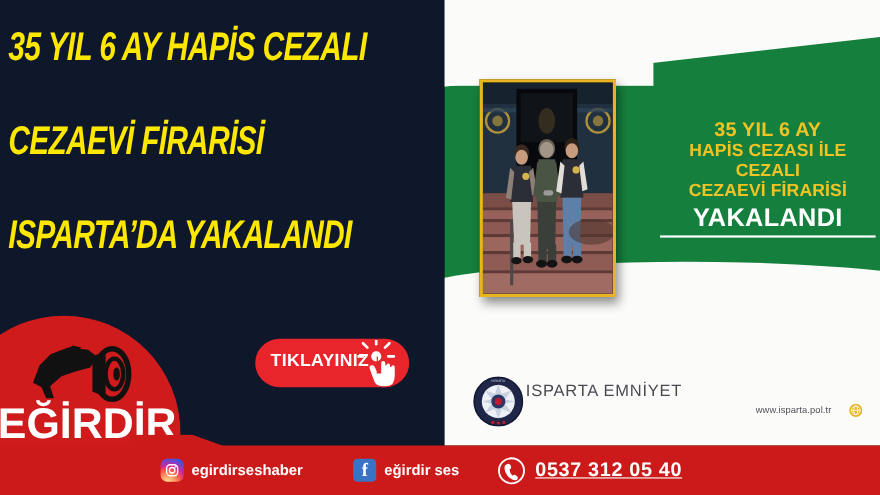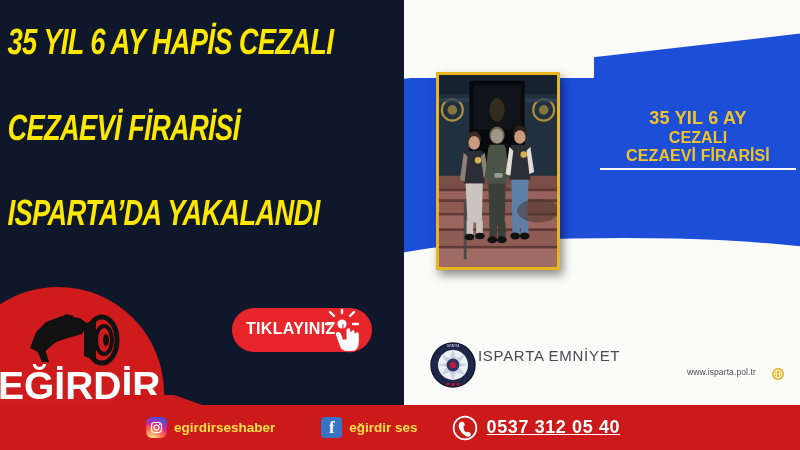--- a/index.html
+++ b/index.html
@@ -56,21 +56,21 @@
   #tikla-label {
     position:absolute; left:14px; top:12px;
     color:#fff; font-size:16px; font-weight:bold; letter-spacing:0.3px;
     white-space:nowrap;
   }
   #tikla-hand { position:absolute; left:93px; top:1px; width:48px; height:46px; }
 
   
   #right-panel {
     position:absolute; left:404px; top:0; width:396px; height:405px;
-    background:#1d4ed8; overflow:hidden; z-index:3;
+    background:#15803d; overflow:hidden; z-index:3;
   }
   
   #top-white {
     position:absolute; left:-10px; top:-10px; width:420px; height:90px;
     background:#FBFBFA;
     clip-path:polygon(0 0, 420px 0, 420px 42px, 0 90px);
   }
   #top-white2 {
     position:absolute; left:0px; top:0px; width:190px; height:78px;
     background:#FBFBFA;
@@ -130,21 +130,21 @@
     background:#CC1A1A;
     clip-path:polygon(0 0, 56px 0, 90px 12px, 0 12px);
     z-index:10;
   }
   #social-row {
     position:absolute; left:146px; top:0; height:45px;
     display:flex; align-items:center; gap:0px; z-index:11;
   }
   .sitem { display:flex; align-items:center; }
   .sitem .ico { flex:0 0 auto; }
-  .sitem .lbl { color:#fde047; font-size:13.5px; font-weight:bold; margin-left:7px; white-space:nowrap; }
+  .sitem .lbl { color:#ffffff; font-size:13.5px; font-weight:bold; margin-left:7px; white-space:nowrap; }
   #sp1 { width:22px; } #sp2 { width:24px; } #sp3 { width:34px; }
   .ig-badge {
     width:21px; height:21px; border-radius:6px;
     background:radial-gradient(circle at 30% 107%, #fdf497 0%, #fd5949 45%, #d6249f 60%, #285AEB 90%);
     display:flex; align-items:center; justify-content:center;
   }
   .fb-badge {
     width:21px; height:21px; border-radius:4px; background:#3A72C4;
     display:flex; align-items:center; justify-content:center;
     color:#fff; font-size:17px; font-weight:bold; font-family:"Liberation Serif", serif;
@@ -204,22 +204,24 @@
     </div>
   </div>
 
   <div id="right-panel">
     <div id="top-white"></div>
     <div id="top-white2"></div>
     <div id="bottom-white"></div>
 
     <div id="poster-text">
       <div class="pt-line" id="pt1">35 YIL 6 AY</div>
+      <div class="pt-line" id="pt2">HAPİS CEZASI İLE</div>
       <div class="pt-line" id="pt3">CEZALI</div>
       <div class="pt-line" id="pt4">CEZAEVİ FİRARİSİ</div>
+      <div id="pt5">YAKALANDI</div>
       <div id="pt-rule"></div>
     </div>
   </div>
 
   <div id="photo-frame" style="left:436px;">
     <svg id="photo-canvas" viewBox="0 0 124 198" preserveAspectRatio="none">
 
       <rect x="0" y="0" width="124" height="104" fill="#20303f"></rect>
       <rect x="0" y="0" width="124" height="20" fill="#16222e"></rect>
 

